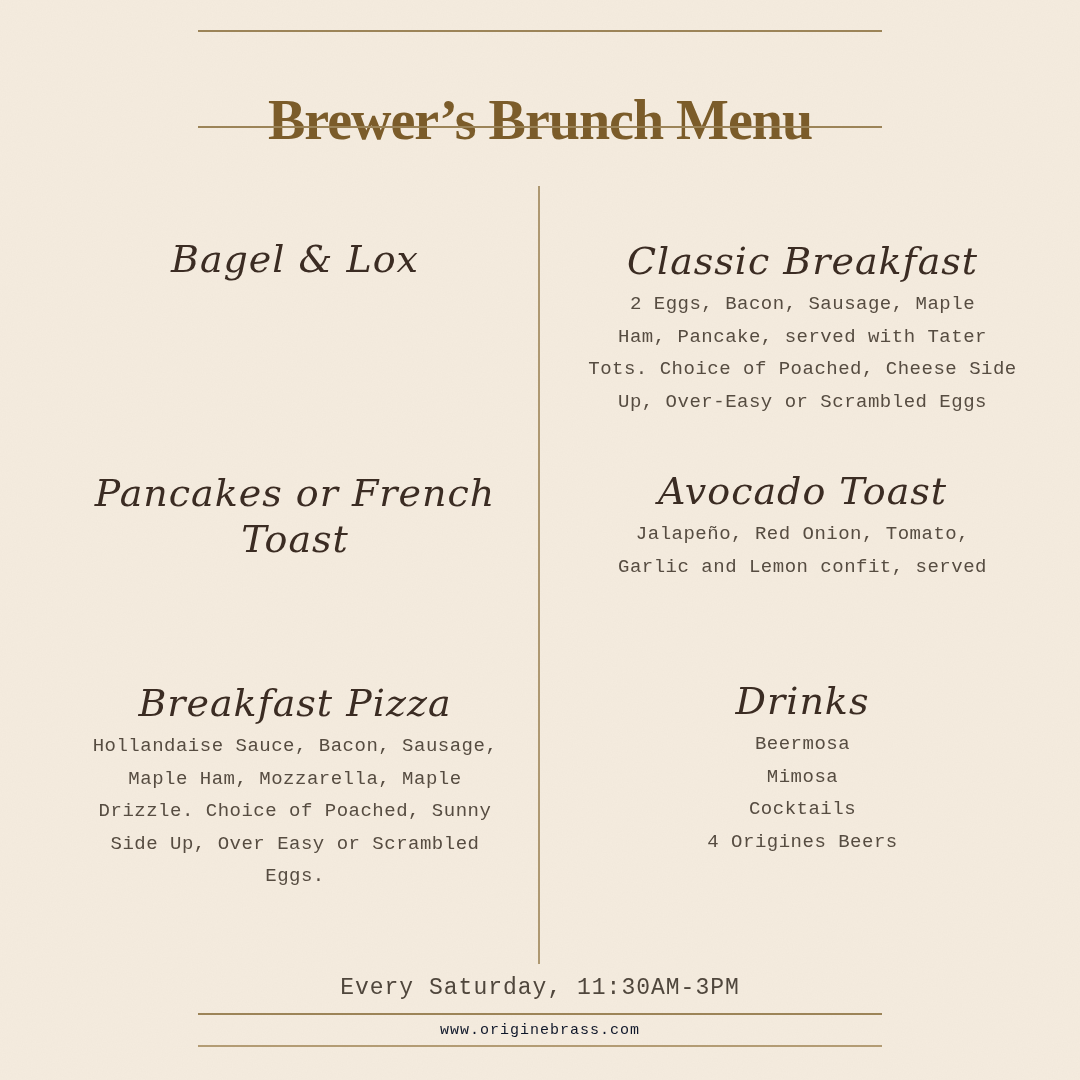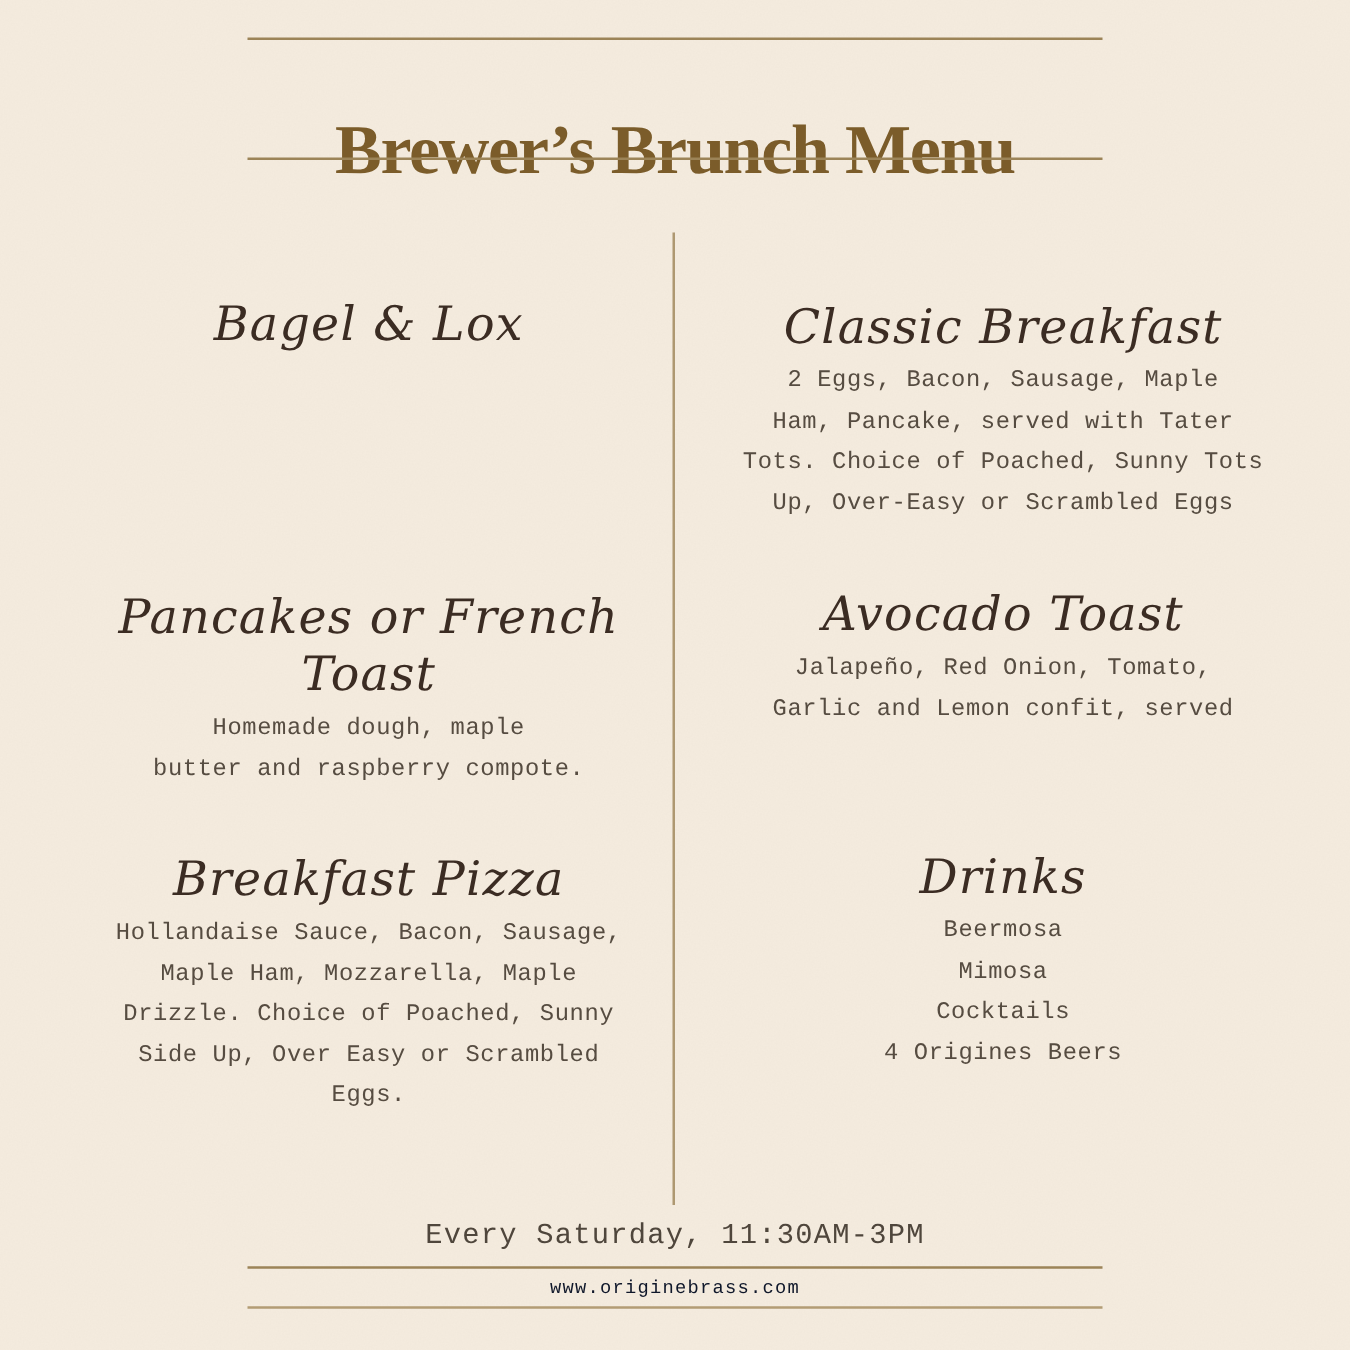--- a/index.html
+++ b/index.html
@@ -121,43 +121,39 @@
 <div class="rule" id="rule-header-bottom"></div>
 
 <div class="column-divider"></div>
 
 <section class="menu-section col-left" style="top:236px">
   <h3 class="script-title">Bagel &amp; Lox</h3>
 </section>
 
 <section class="menu-section col-left" style="top:470px">
   <h3 class="script-title">Pancakes or French Toast</h3>
-  <div class="desc">
-      <div class="line">Homemade dough, maple</div>
-      <div class="line">butter and raspberry compote.</div>
-    </div>
 </section>
 
 <section class="menu-section col-left" style="top:680px">
   <h3 class="script-title">Breakfast Pizza</h3>
   <div class="desc">
       <div class="line">Hollandaise Sauce, Bacon, Sausage,</div>
       <div class="line">Maple Ham, Mozzarella, Maple</div>
       <div class="line">Drizzle. Choice of Poached, Sunny</div>
       <div class="line">Side Up, Over Easy or Scrambled</div>
       <div class="line">Eggs.</div>
     </div>
 </section>
 
 <section class="menu-section col-right" style="top:238px">
   <h3 class="script-title">Classic Breakfast</h3>
   <div class="desc">
       <div class="line">2 Eggs, Bacon, Sausage, Maple</div>
       <div class="line">Ham, Pancake, served with Tater</div>
-      <div class="line">Tots. Choice of Poached, Sunny Tots</div>
+      <div class="line">Tots. Choice of Poached, Cheese Side</div>
       <div class="line">Up, Over-Easy or Scrambled Eggs</div>
     </div>
 </section>
 
 <section class="menu-section col-right" style="top:468px">
   <h3 class="script-title">Avocado Toast</h3>
   <div class="desc">
       <div class="line">Jalapeño, Red Onion, Tomato,</div>
       <div class="line">Garlic and Lemon confit, served</div>
     </div>

